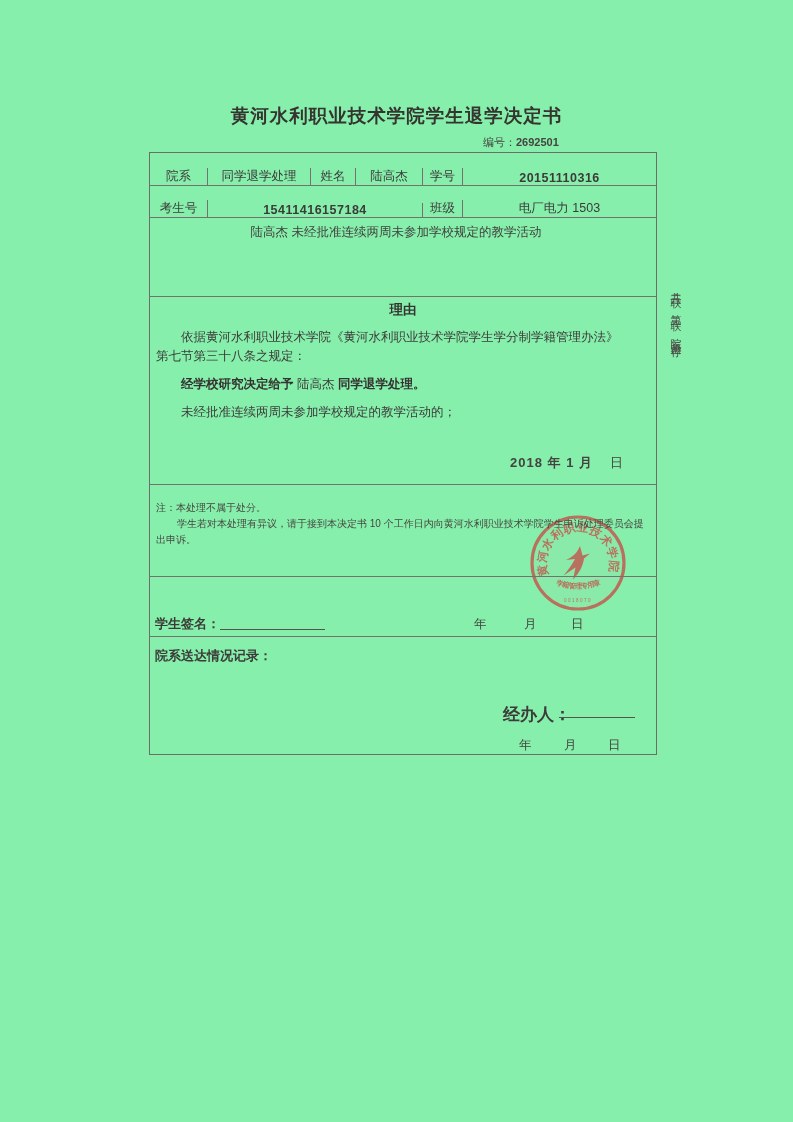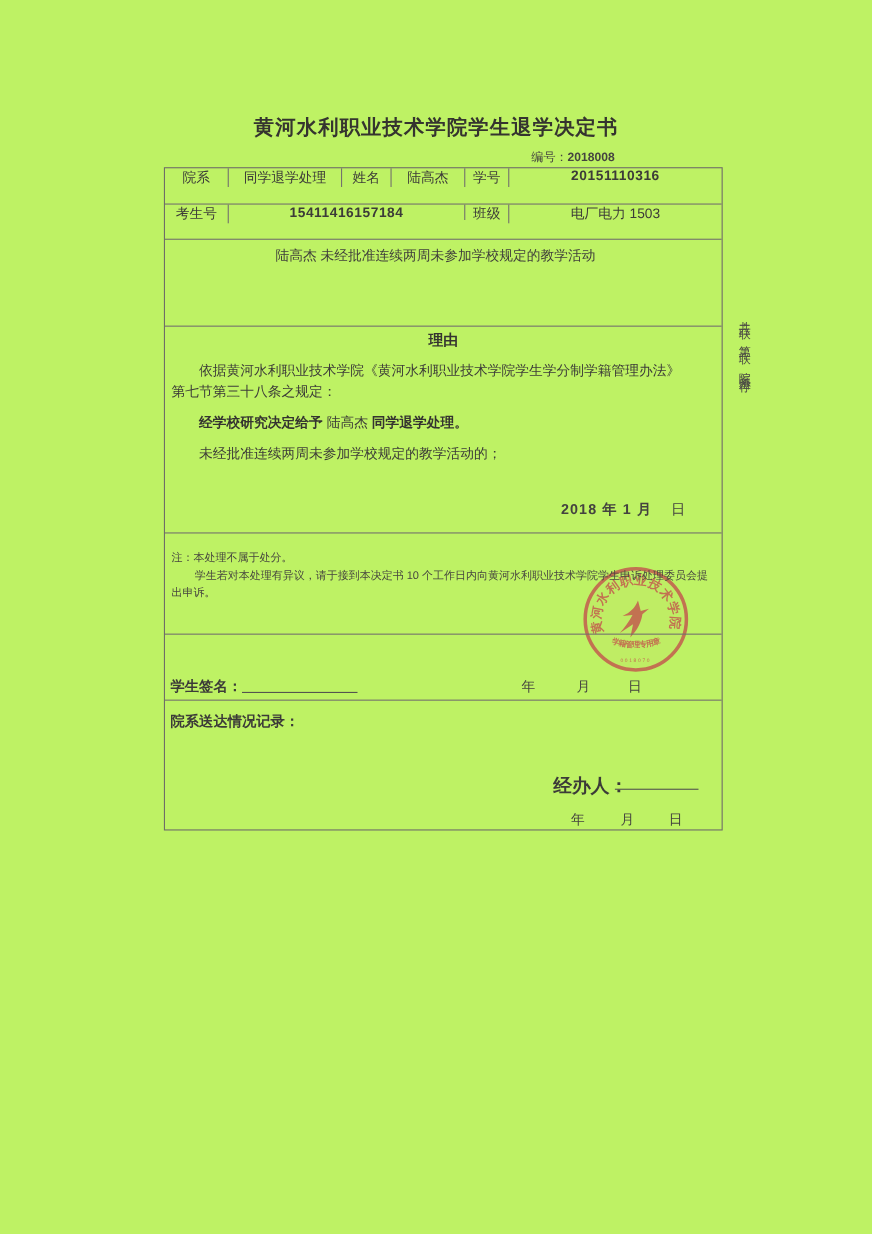--- a/index.html
+++ b/index.html
@@ -1,21 +1,21 @@
 <!DOCTYPE html>
 <html><head>
 <meta charset="utf-8">
 <style>
   html,body{margin:0;padding:0;}
   body{background:#ffffff;}
   .page{
     position:relative;
     width:793px;height:1122px;
     margin:0 auto;
-    background:#bef264;
+    background:#86efac;
     font-family:"Liberation Sans", sans-serif;
     color:#3c3b38;
     overflow:hidden;
   }
   .doc-title{
     position:absolute;top:103px;left:0;width:100%;
     text-align:center;font-size:18.5px;font-weight:700;
     letter-spacing:1px;color:#35342f;
   }
   .doc-number{
@@ -24,21 +24,21 @@
   }
   .doc-number .num{font-weight:600;}
   
   .form{
     position:absolute;left:149px;top:152px;width:506px;height:601px;
     border:1px solid #6f6d68;box-sizing:content-box;
     font-size:12.5px;
   }
   .row{box-sizing:border-box;border-bottom:1px solid #74726d;position:relative;}
   .row:last-child{border-bottom:none;}
-  .cells{display:flex;align-items:flex-start;}
+  .cells{display:flex;align-items:flex-end;}
   .cell{
     box-sizing:border-box;border-right:1px solid #74726d;
     display:flex;align-items:center;justify-content:center;
     text-align:center;padding:0 2px;
   }
   .cell:last-child{border-right:none;flex:1;}
   .num-val{font-weight:600;letter-spacing:0.5px;}
   .r1{height:33px;}
   .r2{height:32px;}
   .r-facts{height:73px;}
@@ -94,21 +94,21 @@
   }
 </style>
 </head>
 <body>
 
 <div class="page">
 
   <div class="doc-title">黄河水利职业技术学院学生退学决定书</div>
 
   <div class="doc-number">
-    <span>编号：</span><span class="num">2018008</span>
+    <span>编号：</span><span class="num">2692501</span>
   </div>
 
   <div class="form">
 
     <div class="row r1 cells">
       <div class="cell" style="width:58px">院系</div>
       <div class="cell" style="width:103px">同学退学处理</div>
       <div class="cell" style="width:45px">姓名</div>
       <div class="cell" style="width:67px">陆高杰</div>
       <div class="cell" style="width:40px">学号</div>

